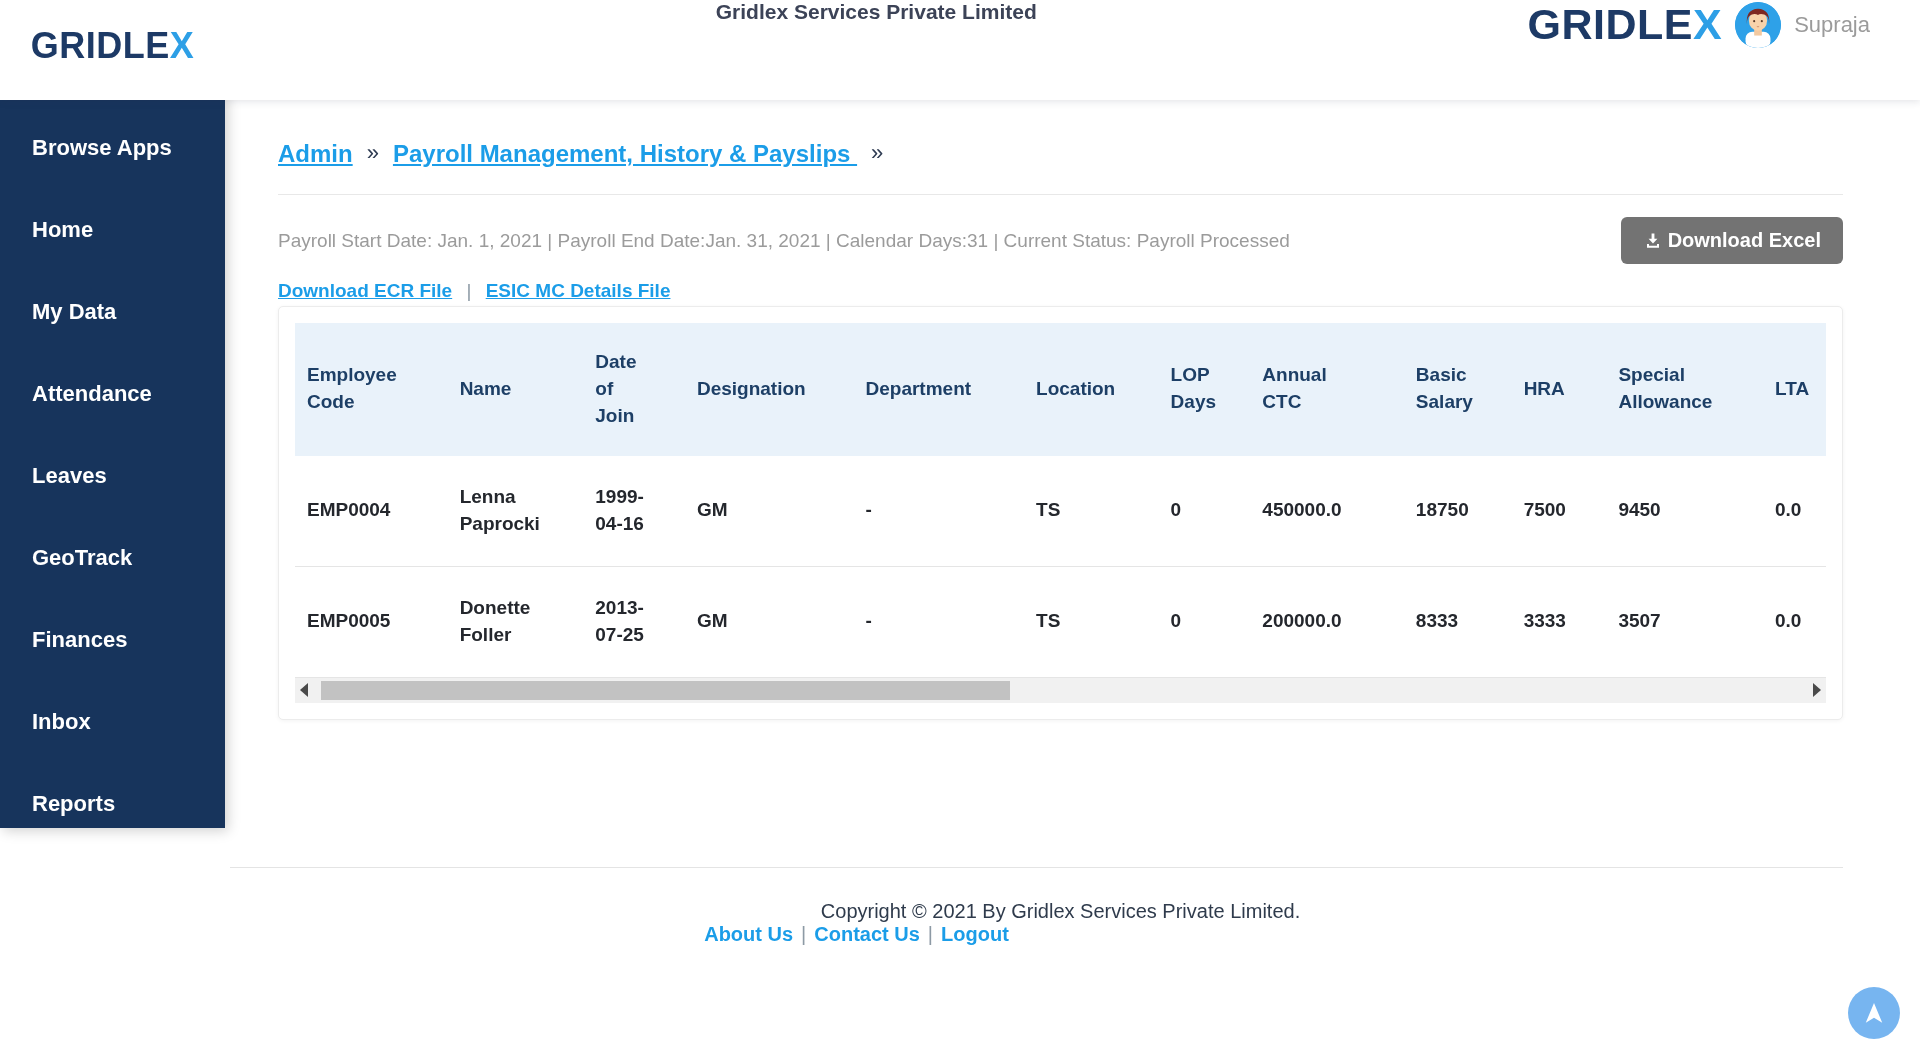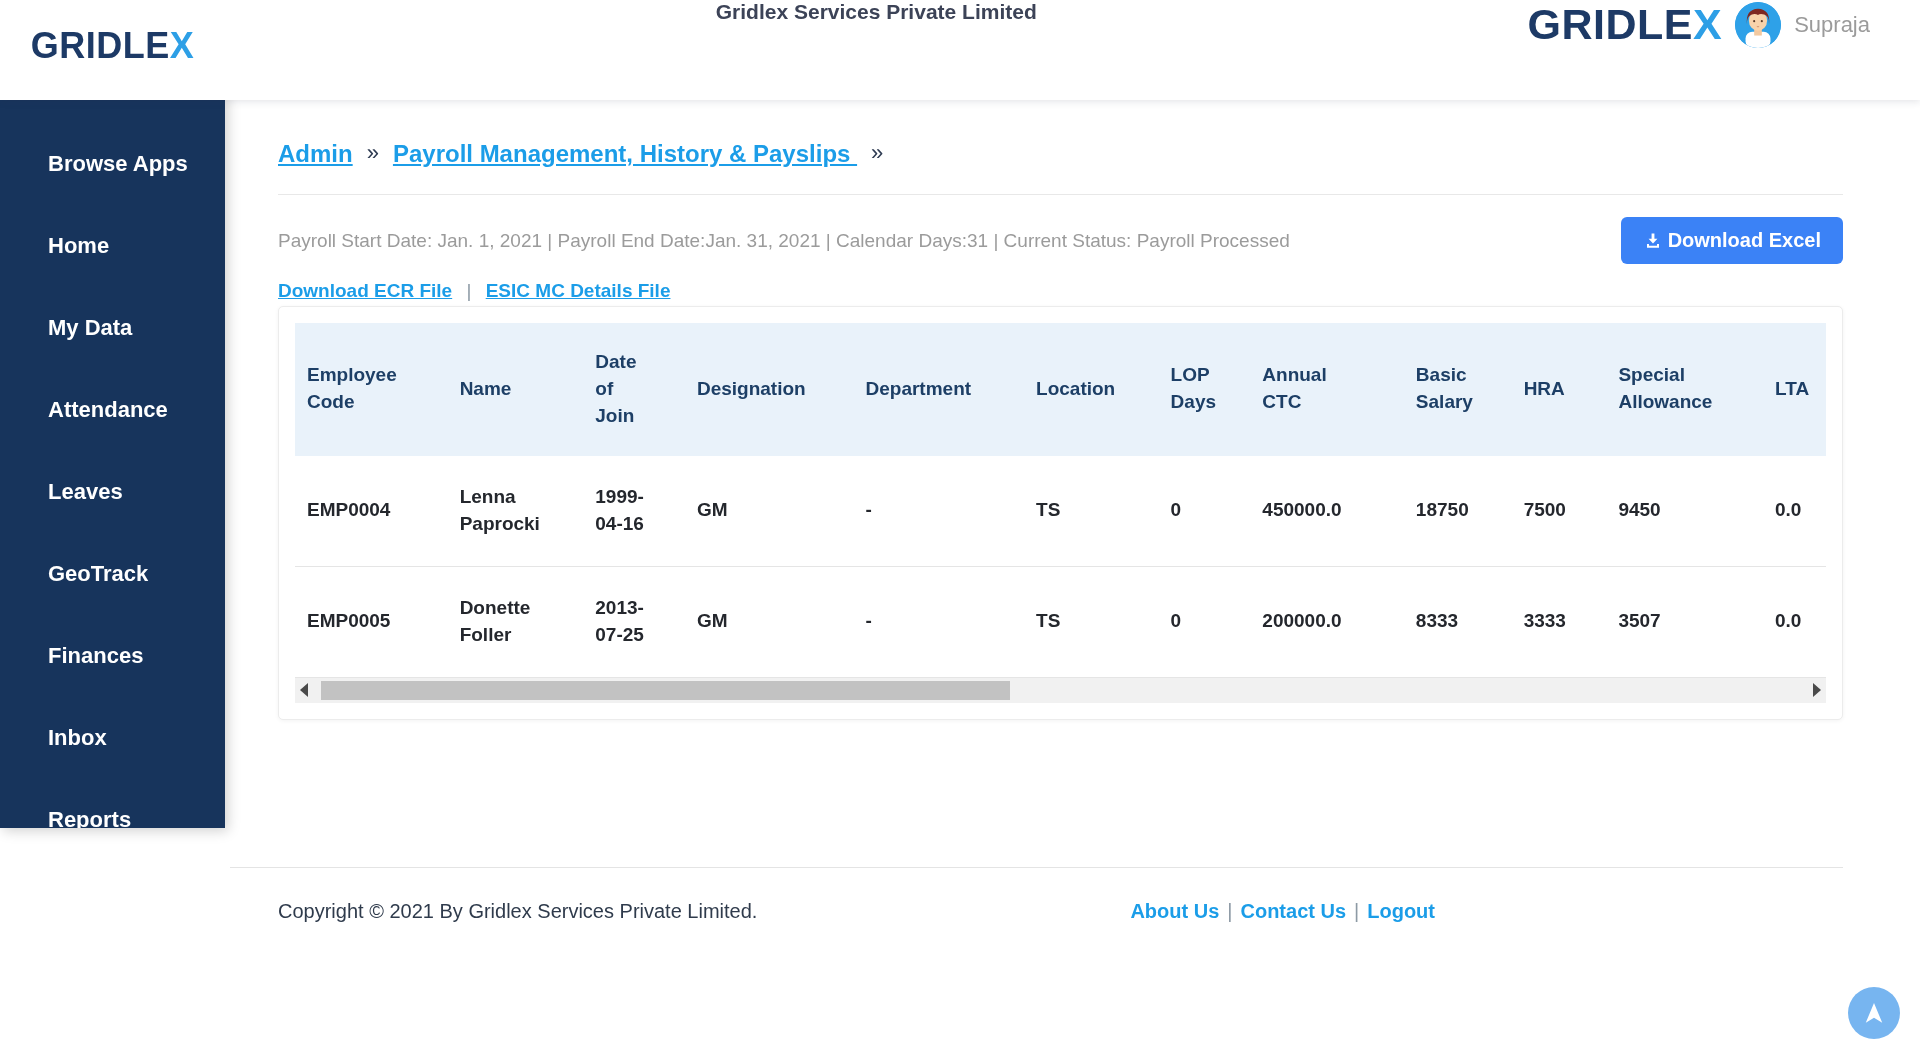--- a/index.html
+++ b/index.html
@@ -25,38 +25,38 @@
   .header-right { display:flex; align-items:center; gap:13px; padding-right:50px; }
   .avatar { width:46px; height:46px; border-radius:50%; overflow:hidden; background:#2ea1e8; flex:0 0 auto; }
   .username { font-size:22px; color:#9b9b9b; }
 
   
   .sidebar {
     position:fixed; top:92px; left:0; width:225px; height:736px;
     background:#17345c; z-index:15; overflow:hidden;
     box-shadow:3px 3px 12px rgba(0,0,0,.18);
   }
-  .sidebar ul { list-style:none; margin:16px; padding:42px 0 0 32px; }
+  .sidebar ul { list-style:none; margin:0; padding:42px 0 0 32px; }
   .sidebar li { color:#ffffff; font-weight:bold; font-size:22px; line-height:27px; margin-bottom:55px; cursor:pointer; white-space:nowrap; }
 
   
   main { margin-left:225px; padding:140px 77px 0 53px; position:relative; }
 
   .breadcrumb { display:flex; align-items:flex-start; gap:14px; font-size:24px; color:#2e3b52; }
   .breadcrumb a { color:#1b9de8; text-decoration:underline; font-weight:600; cursor:pointer; white-space:pre; }
   .breadcrumb .sep { color:#2e3b52; font-size:22px; }
   .breadcrumb .current { font-weight:600; color:#2e3b52; }
 
   .rule { border:none; border-top:1px solid #e8e8e8; margin:26px 0 0 0; }
 
   .summary-row { display:flex; align-items:center; justify-content:space-between; margin-top:22px; }
   .info-line { color:#9b9b9b; font-size:19px; }
   .btn-excel {
     display:flex; align-items:center; gap:5px;
-    background:#3b82f6; color:#fff; font-weight:bold; font-size:20px;
+    background:#737373; color:#fff; font-weight:bold; font-size:20px;
     border:none; border-radius:6px; padding:12px 22px; cursor:pointer;
     font-family:inherit;
   }
 
   .file-links { margin-top:16px; font-size:19px; font-weight:bold; }
   .file-links a { color:#1b9de8; text-decoration:underline; cursor:pointer; }
   .file-links .pipe { color:#8d9aa5; margin:0 9px; font-weight:normal; }
 
   
   .card {
@@ -82,20 +82,21 @@
   .hs-arrow { position:absolute; top:50%; transform:translateY(-50%); width:0; height:0; cursor:pointer;
               border-top:7px solid transparent; border-bottom:7px solid transparent; }
   .hs-arrow.left  { left:5px;  border-right:8px solid #4a4a4a; }
   .hs-arrow.right { right:5px; border-left:8px solid #4a4a4a; }
 
   
   footer {
     display:flex; align-items:center; justify-content:space-between;
     margin:147px 0 0 -48px; padding:32px 0 0 48px;
     border-top:1px solid #e4e4e4;
+    flex-direction:column;
   }
   .copyright { font-size:20px; color:#2f3b4c; }
   .footer-links { font-size:20px; font-weight:bold; margin-right:408px; white-space:nowrap; }
   .footer-links a { color:#1b9de8; cursor:pointer; text-decoration:none;margin-top:8px; }
   .footer-links .pipe { color:#8d9aa5; margin:0 8px; font-weight:normal; }
 
   .scroll-top {
     position:fixed; right:20px; bottom:18px; width:52px; height:52px;
     border-radius:50%; background:#77b5f0;
     display:flex; align-items:center; justify-content:center; cursor:pointer; z-index:30;

